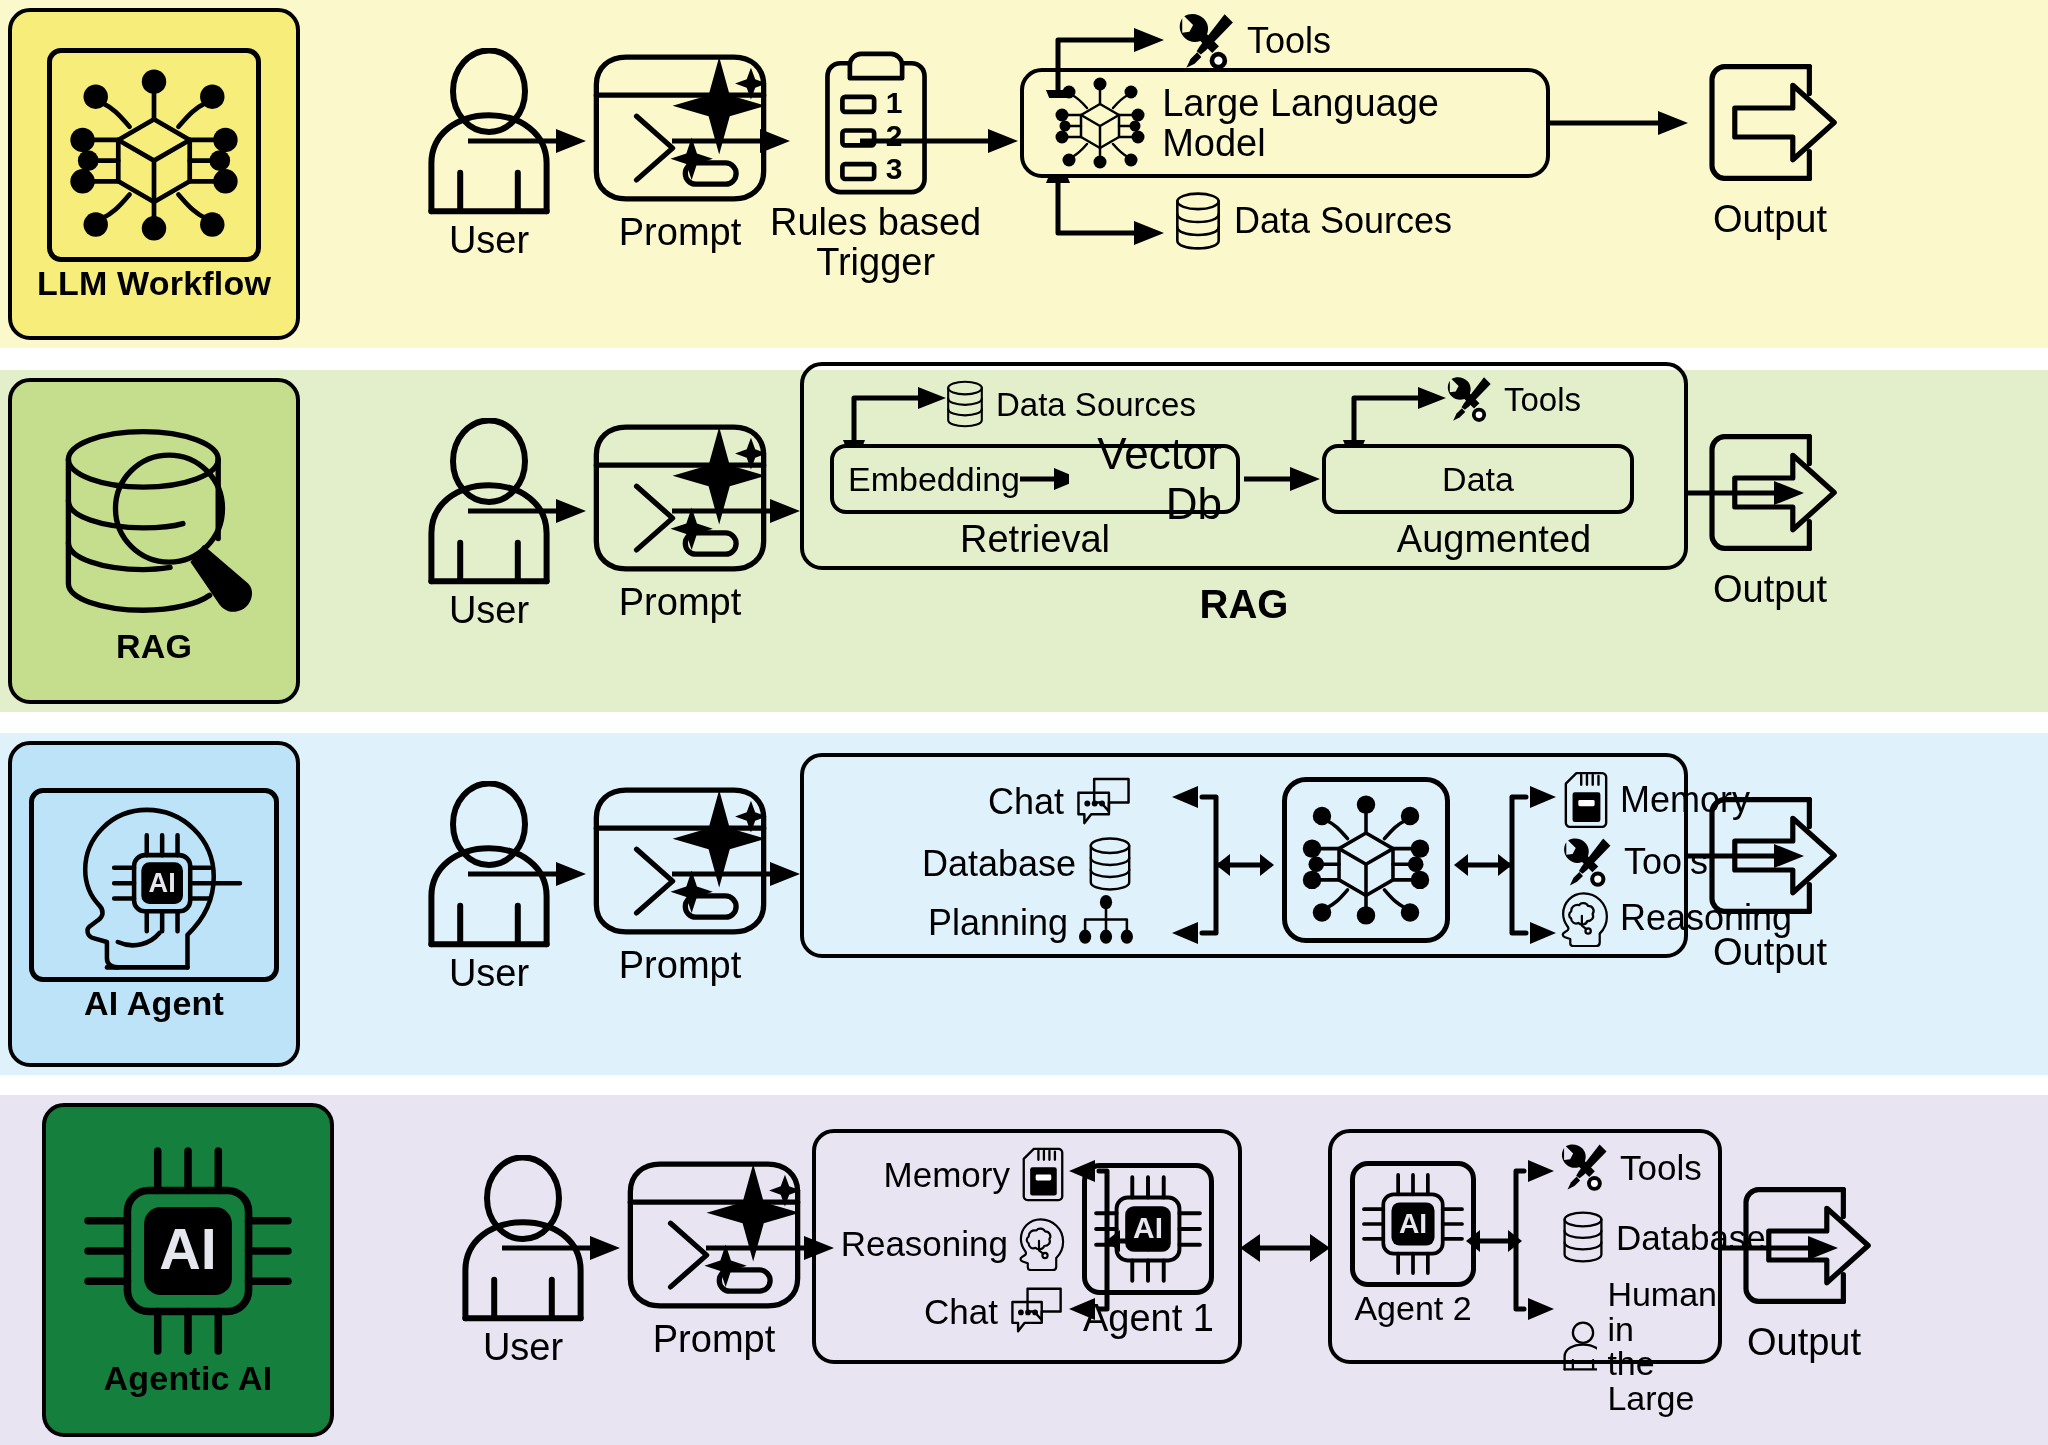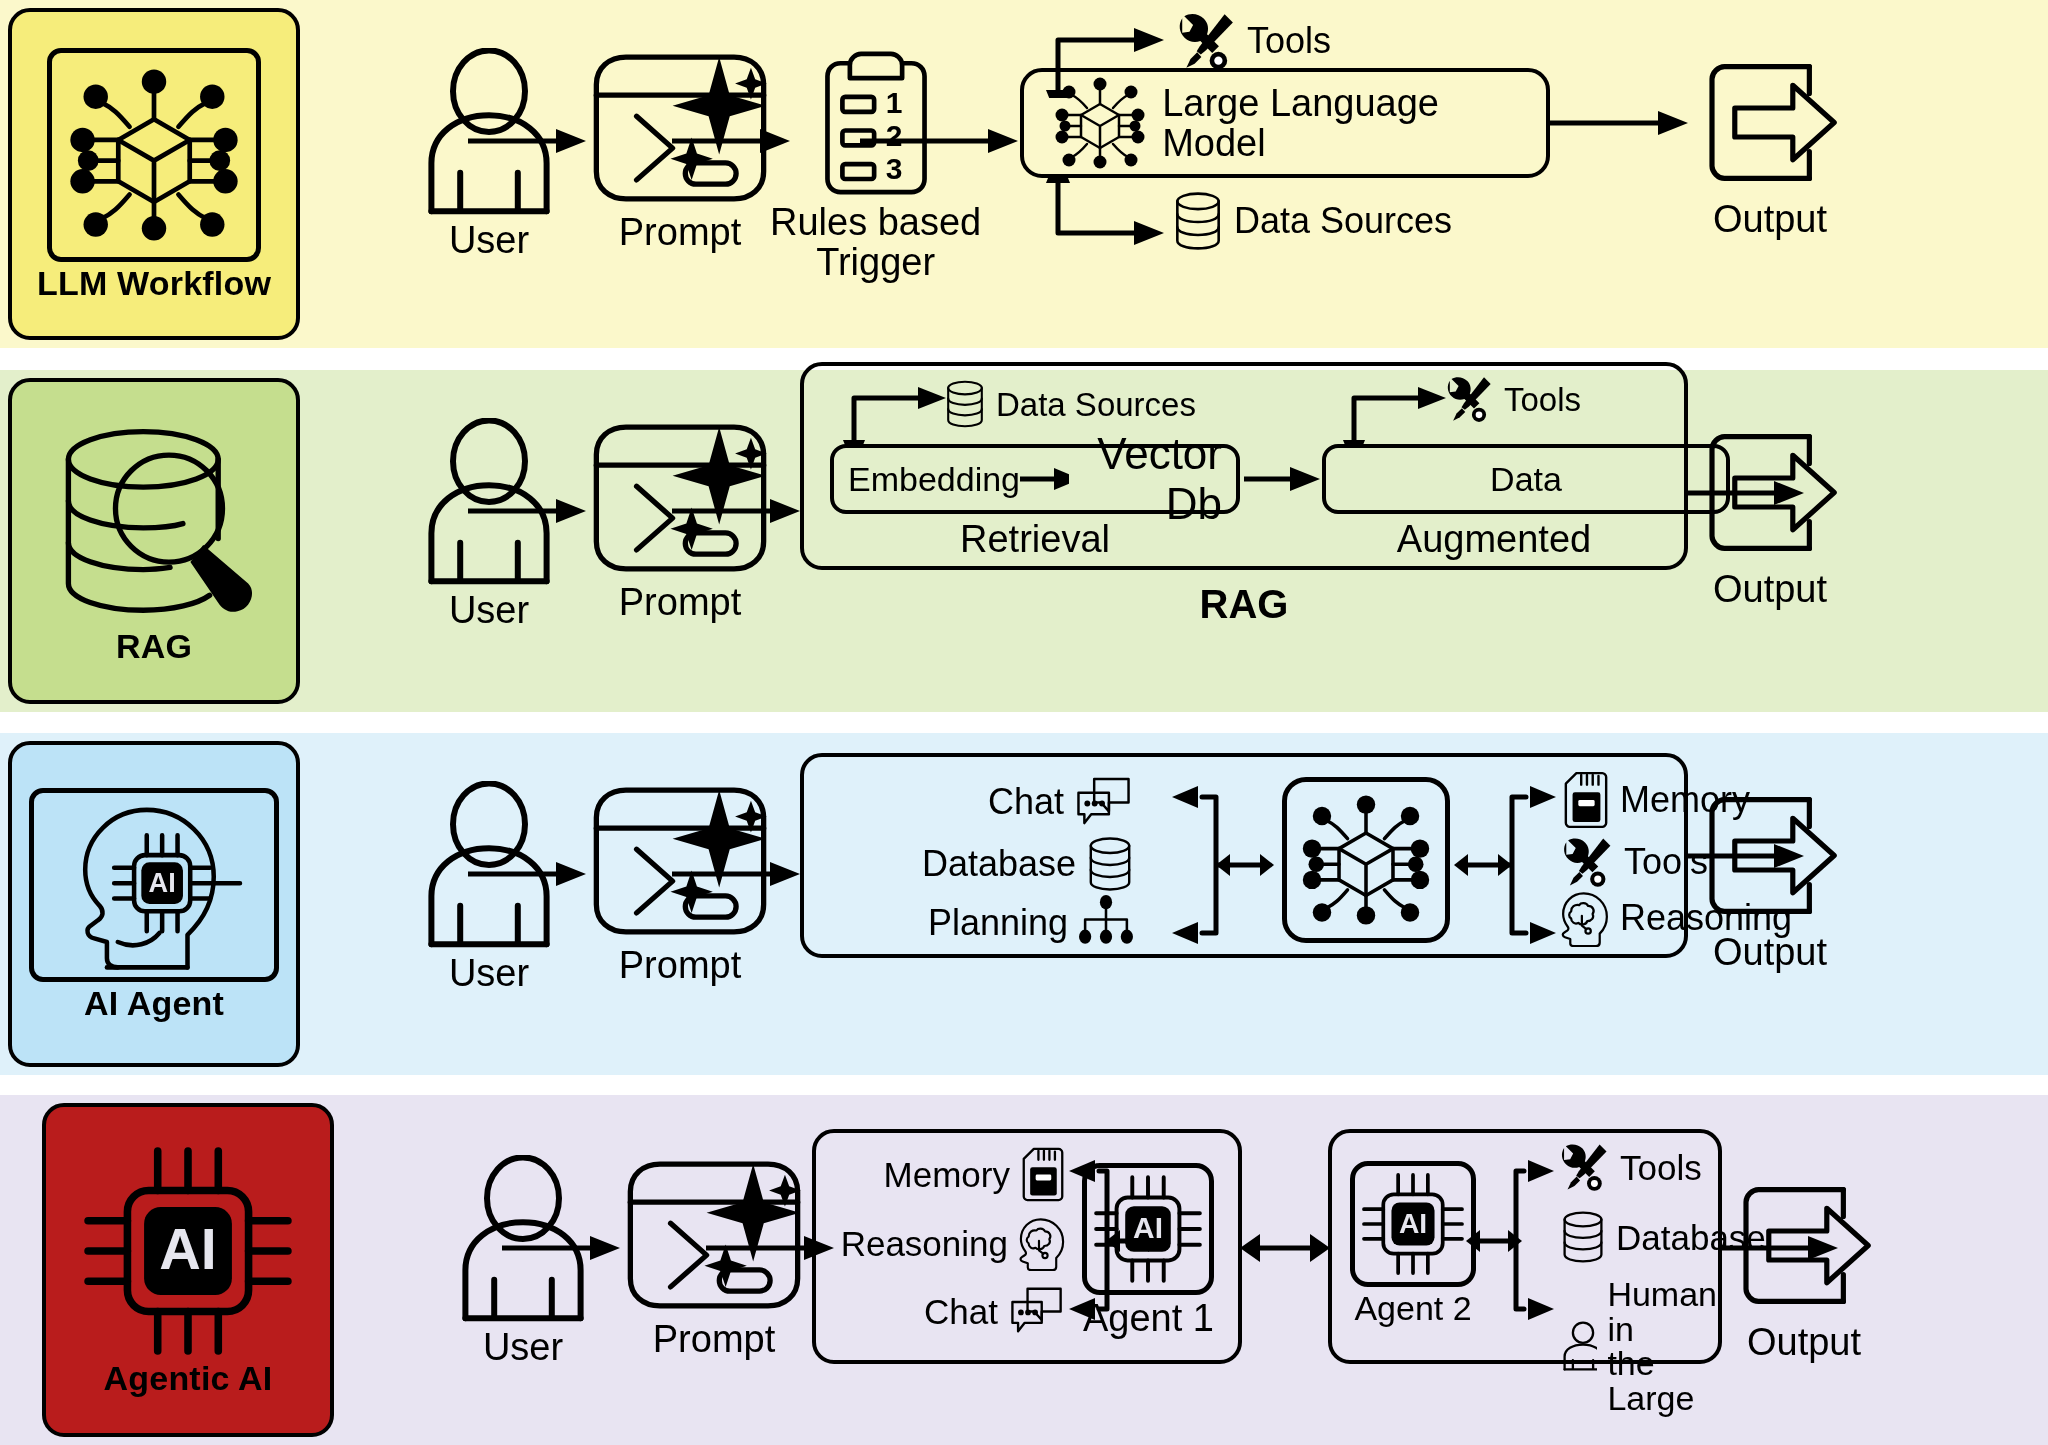--- a/index.html
+++ b/index.html
@@ -29,21 +29,21 @@
     border:4px solid #000;
     border-radius:22px;
     margin:8px 0 8px 8px;
     display:flex; flex-direction:column;
     align-items:center; justify-content:center;
     gap:4px;
   }
   .badge-1 { background:#F6ED7B; }
   .badge-2 { background:#C5DE8E; }
   .badge-3 { background:#BCE3F7; }
-  .badge-4 { background:#b91c1c;margin-left:42px; }
+  .badge-4 { background:#15803d;margin-left:42px; }
   .badge-art { display:flex; align-items:center; justify-content:center; }
   .badge-label {
     font-weight:bold; font-size:34px; letter-spacing:.2px;
     text-align:center; line-height:1;
   }
 
   
   .flow {
     position:relative;
     flex:1 1 auto;
@@ -430,21 +430,21 @@
         <path class="stf" d="M78 1 L106 12 L78 23 Z"></path>
         <path class="stf" d="M3 54 L14 82 L25 54 Z"></path>
       </svg>
       <div class="iconline" style="position:absolute;left:640px;top:8px;">
         <svg width="50" height="50">
             <use href="#sym-tools" width="50" height="50"></use>
           </svg>
         <span class="txt" style="font-size:33px;">Tools</span>
       </div>
 
-      <div class="panel" style="position:absolute;left:518px;top:78px;width:408px;height:70px;display:flex;align-items:center;justify-content:center;border-width:4px;border-radius:16px;">
+      <div class="panel" style="position:absolute;left:518px;top:78px;width:312px;height:70px;display:flex;align-items:center;justify-content:center;border-width:4px;border-radius:16px;">
         <span style="font-size:34px;">Data</span>
       </div>
       <div class="panel-title" style="position:absolute;left:518px;top:152px;width:344px;">Augmented</div>
     </div>
 
     <div class="bold-title" style="position:absolute;left:500px;top:212px;width:888px;text-align:center;">RAG</div>
 
     <svg width="120" height="30" style="position:absolute;left:1386px;top:108px;">
       <path class="st" stroke-width="6" d="M0 15 H92"></path>
         <path class="stf" d="M88 3 L118 15 L88 27 Z"></path>

